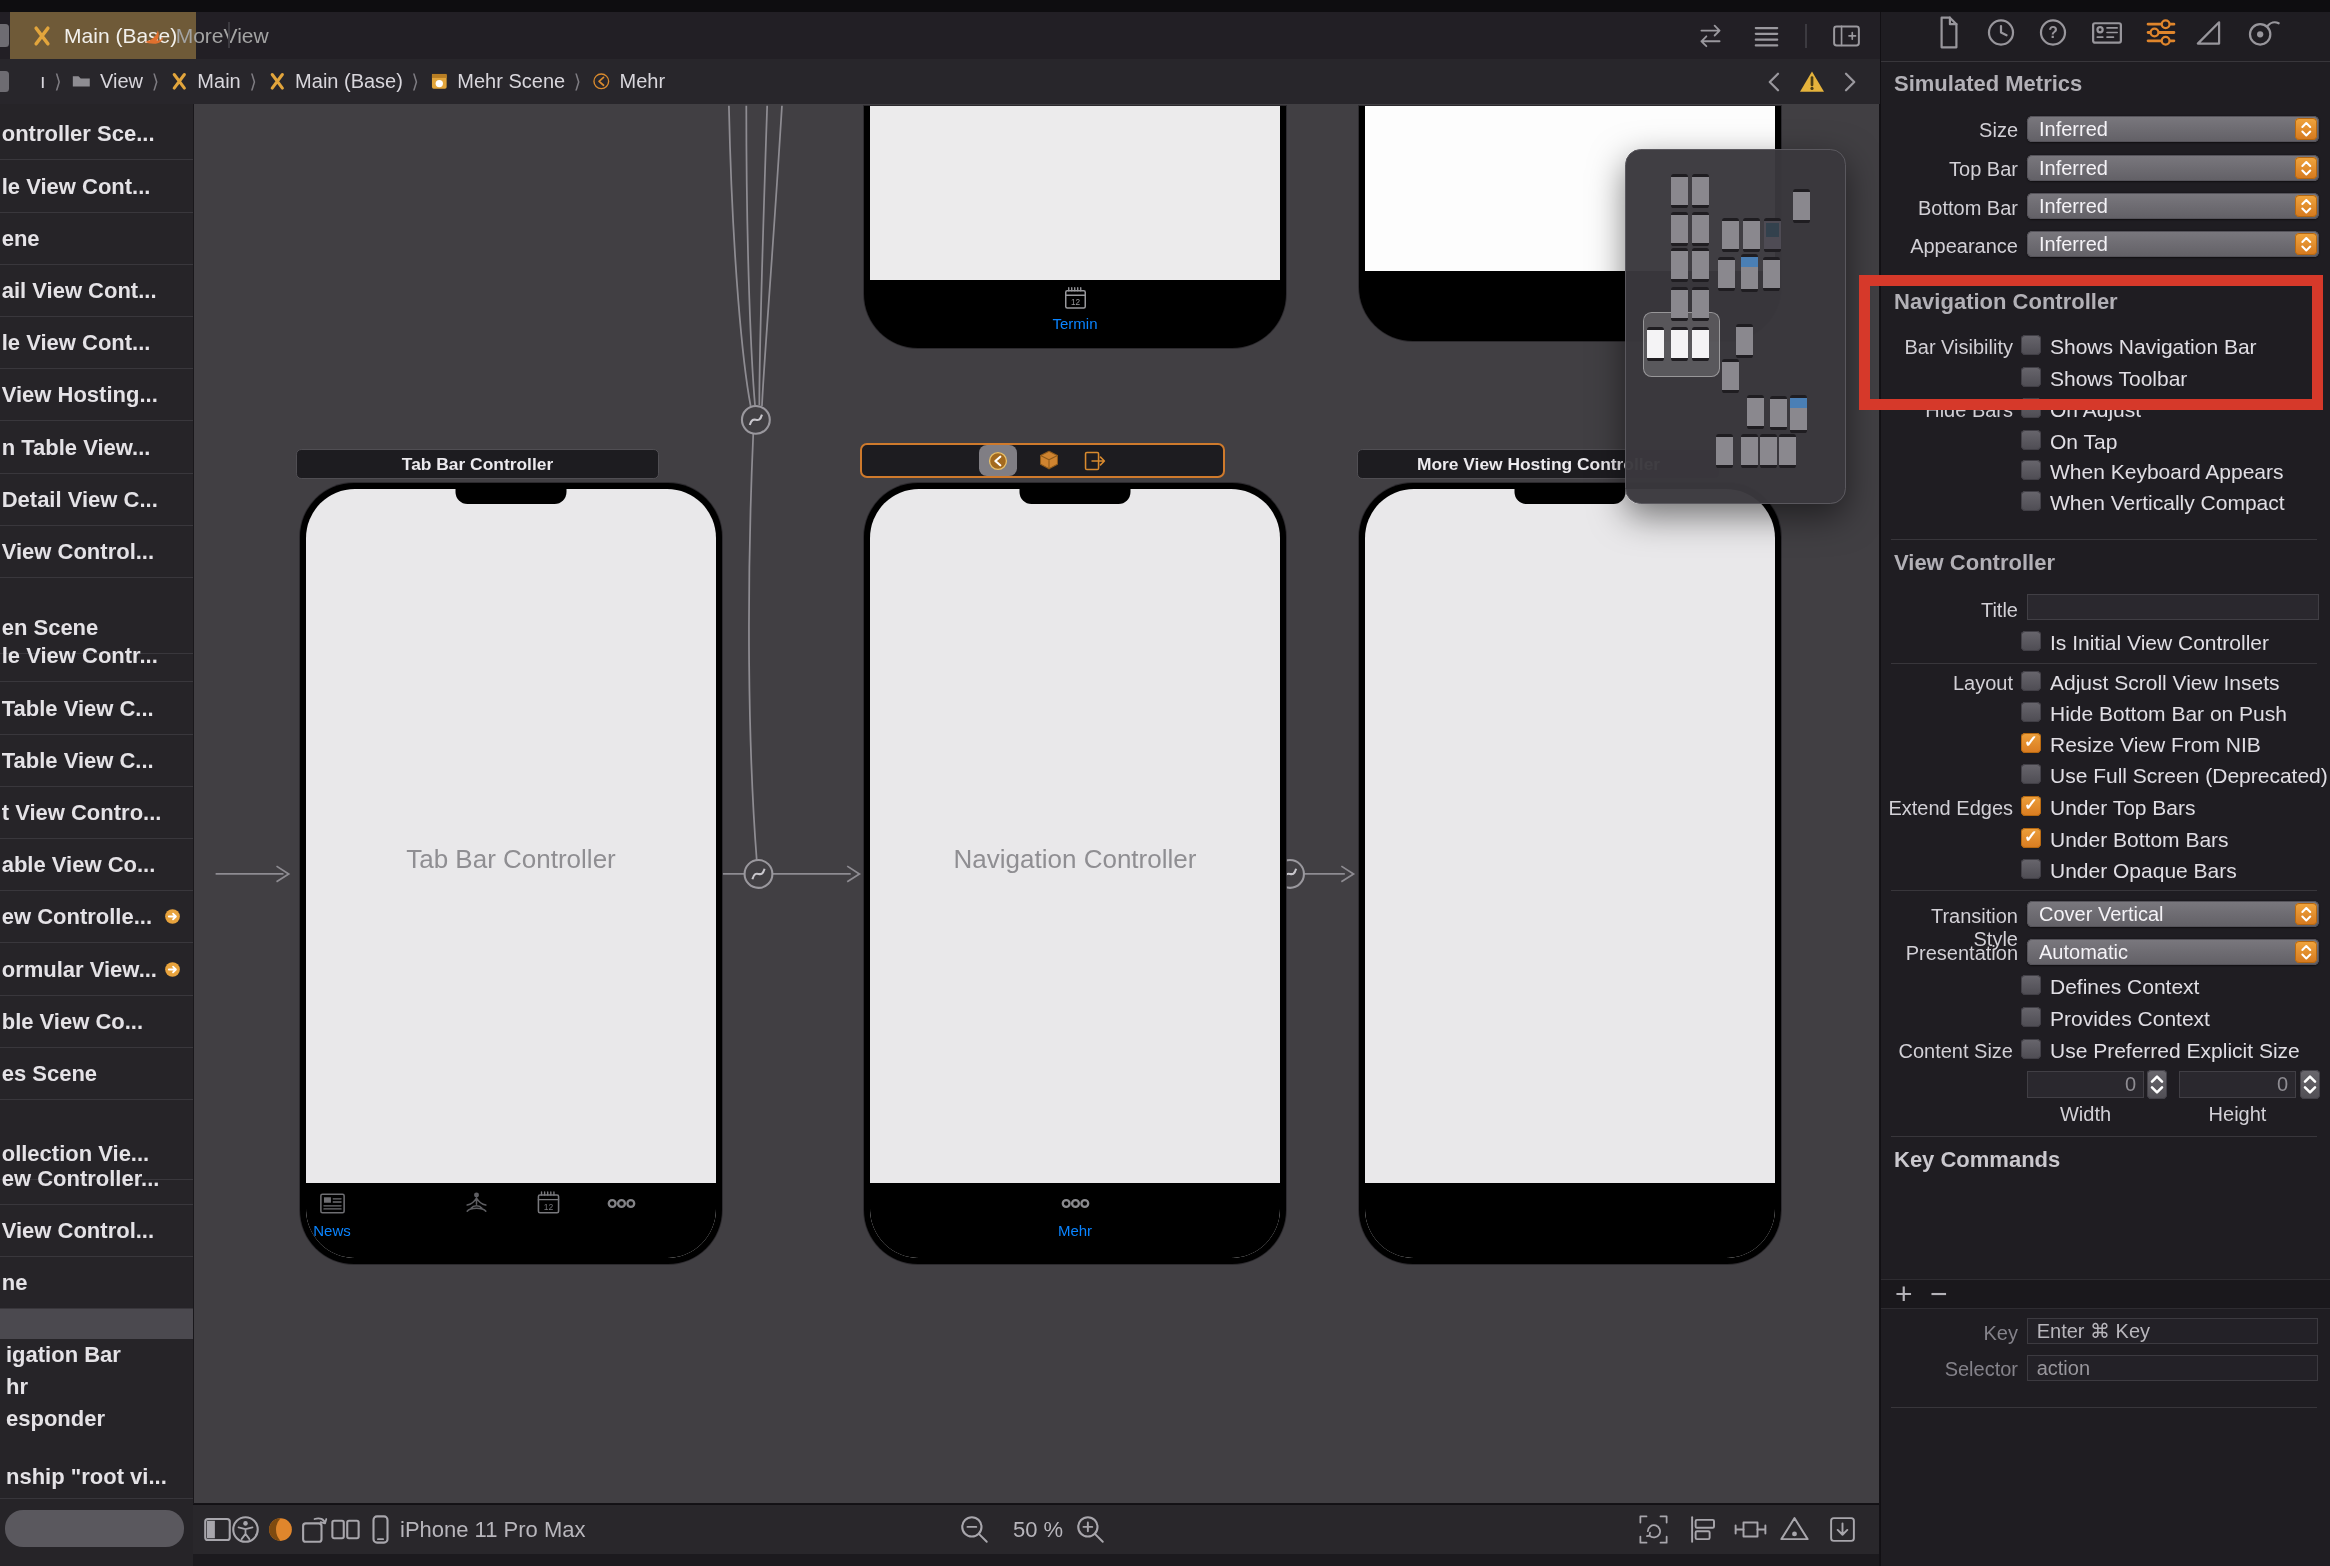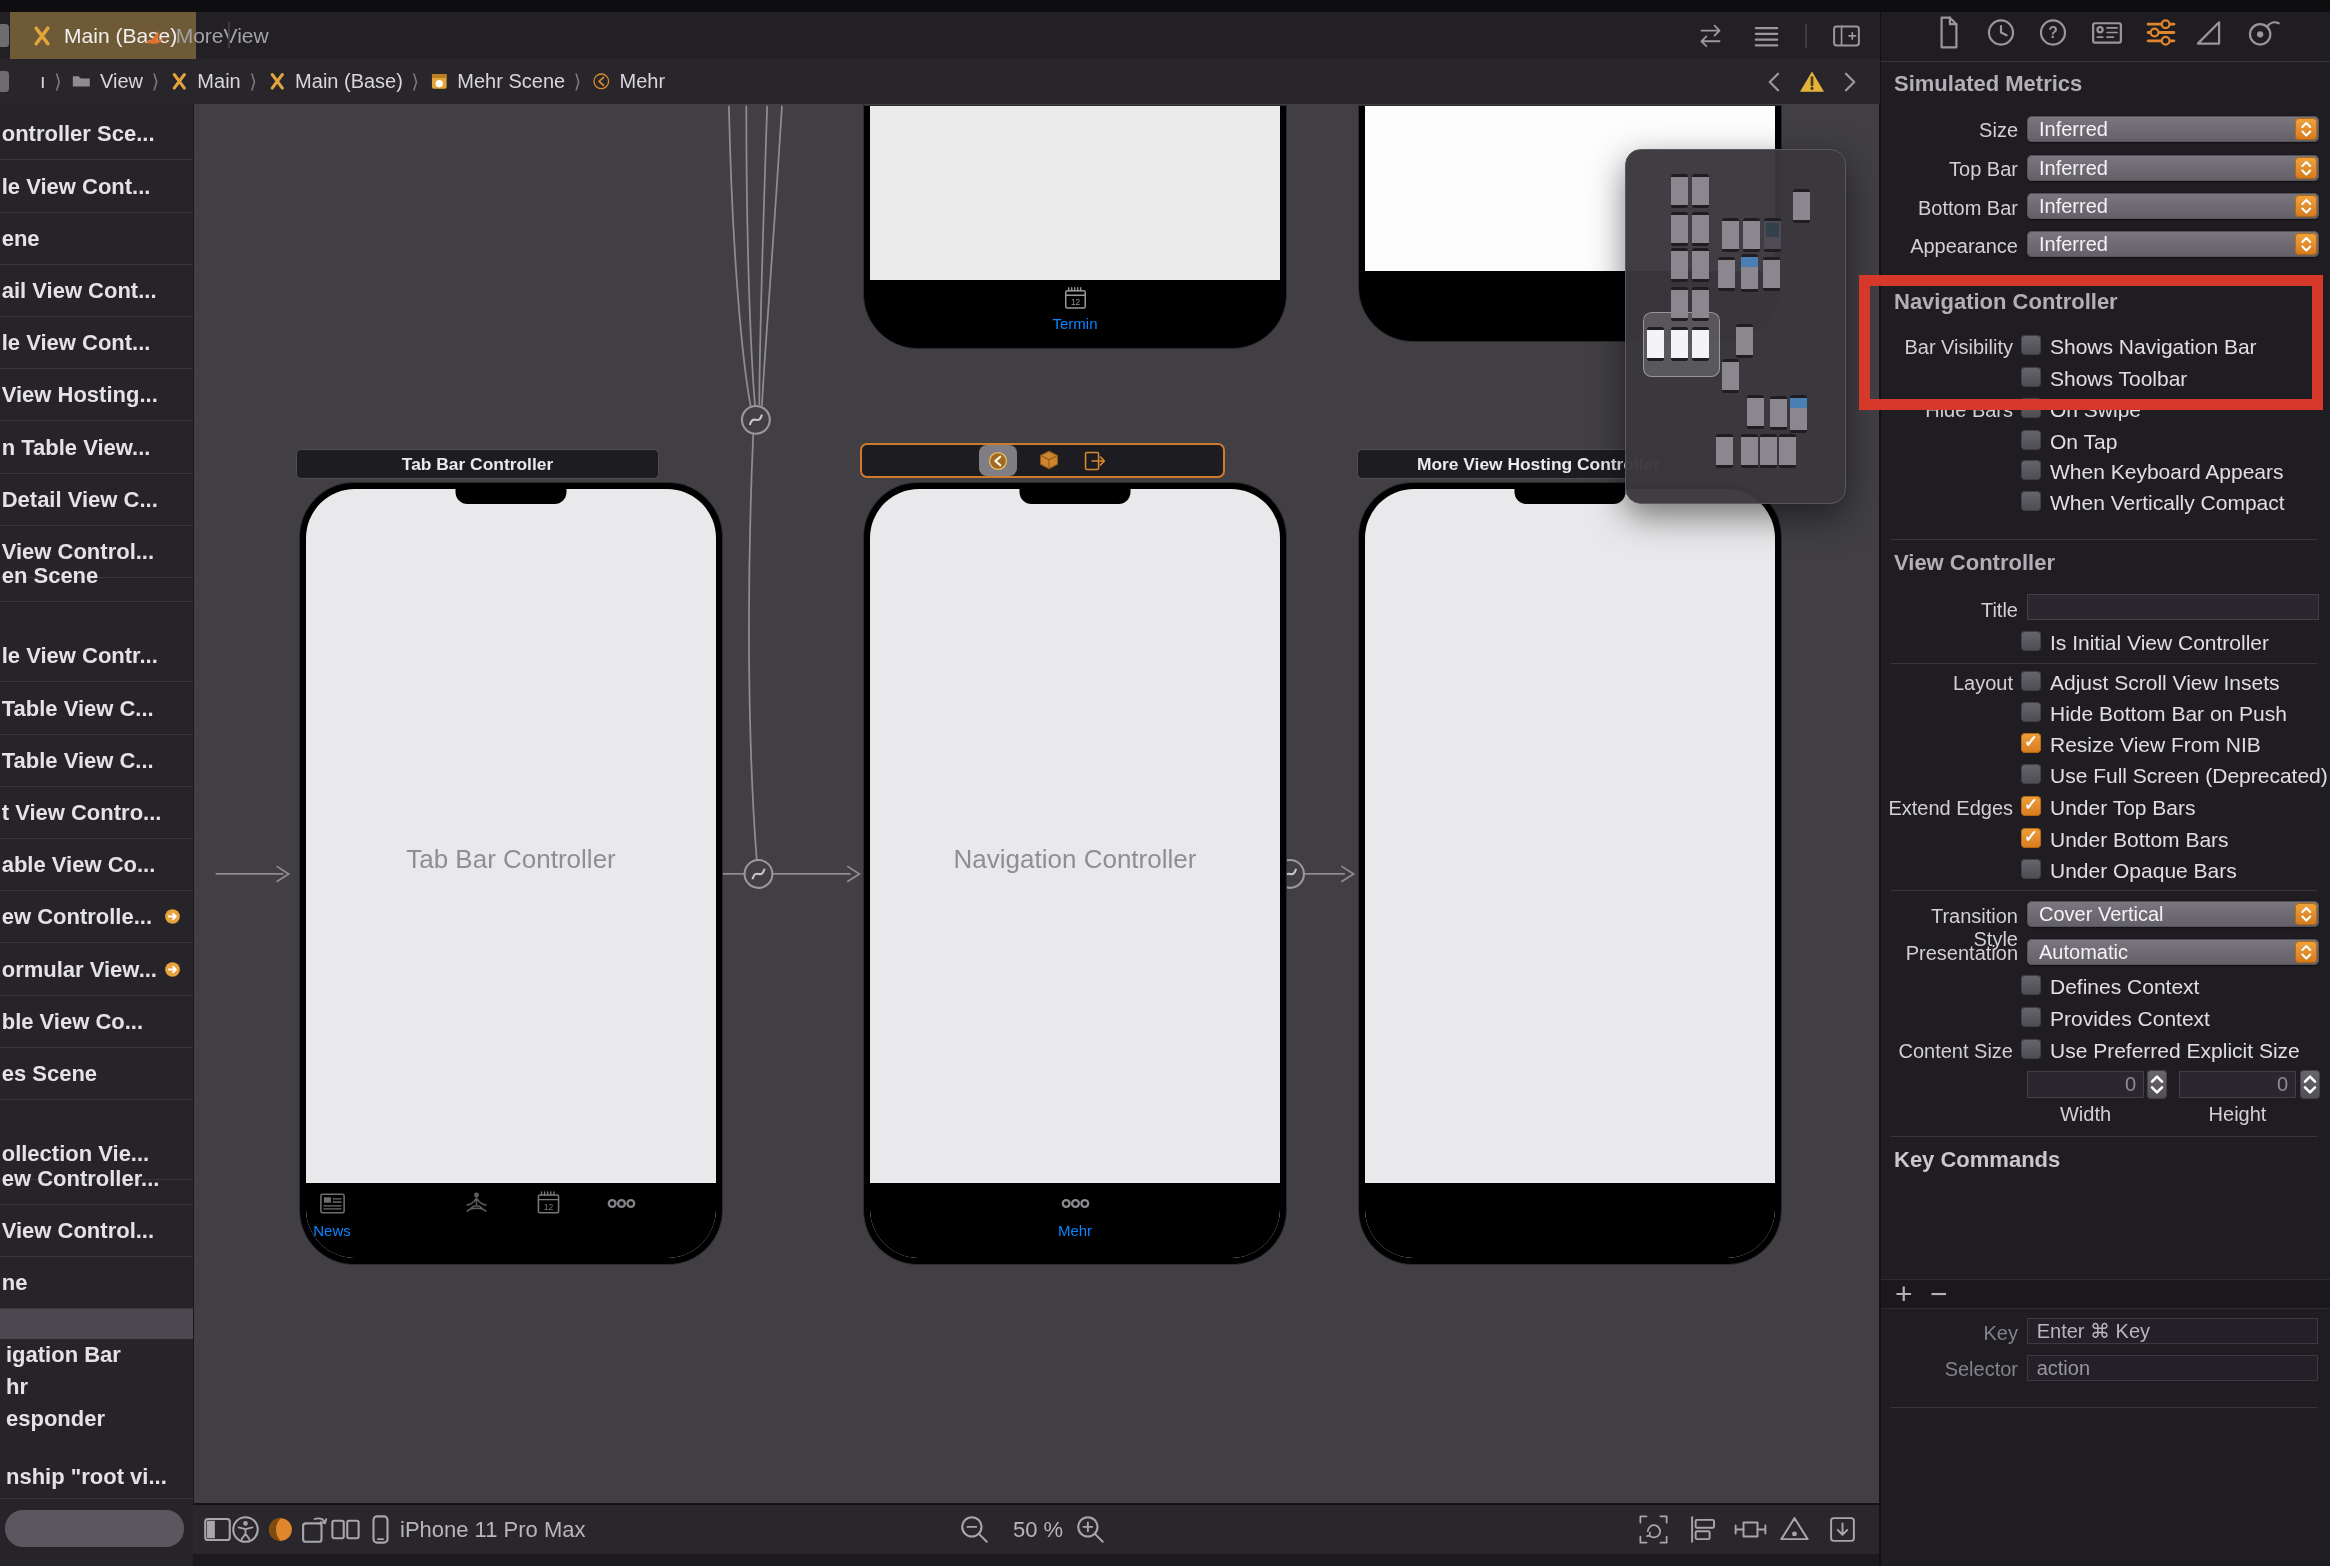--- a/index.html
+++ b/index.html
@@ -223,21 +223,21 @@
       </div>
       <div class="sb-row scene" style="top: 318px;">
         <span>n Table View...</span>
       </div>
       <div class="sb-row scene" style="top: 370px;">
         <span>Detail View C...</span>
       </div>
       <div class="sb-row scene" style="top: 422px;">
         <span>View Control...</span>
       </div>
-      <div class="sb-row scene" style="top: 446px;">
+      <div class="sb-row scene" style="top: 498px;">
         <span>en Scene</span>
       </div>
       <div class="sb-row scene" style="top: 526px;">
         <span>le View Contr...</span>
       </div>
       <div class="sb-row scene" style="top: 579px;">
         <span>Table View C...</span>
       </div>
       <div class="sb-row scene" style="top: 631px;">
         <span>Table View C...</span>
@@ -600,21 +600,21 @@
         <span class="cblabel">Shows Navigation Bar</span>
       </div>
       <div class="chk-row" style="top: 367px;">
         <span class="rlabel"></span>
         <span class="cb"></span>
         <span class="cblabel">Shows Toolbar</span>
       </div>
       <div class="chk-row" style="top: 398px;">
         <span class="rlabel">Hide Bars</span>
         <span class="cb"></span>
-        <span class="cblabel">On Swipe</span>
+        <span class="cblabel">On Adjust</span>
       </div>
       <div class="chk-row" style="top: 430px;">
         <span class="rlabel"></span>
         <span class="cb"></span>
         <span class="cblabel">On Tap</span>
       </div>
       <div class="chk-row" style="top: 460px;">
         <span class="rlabel"></span>
         <span class="cb"></span>
         <span class="cblabel">When Keyboard Appears</span>

